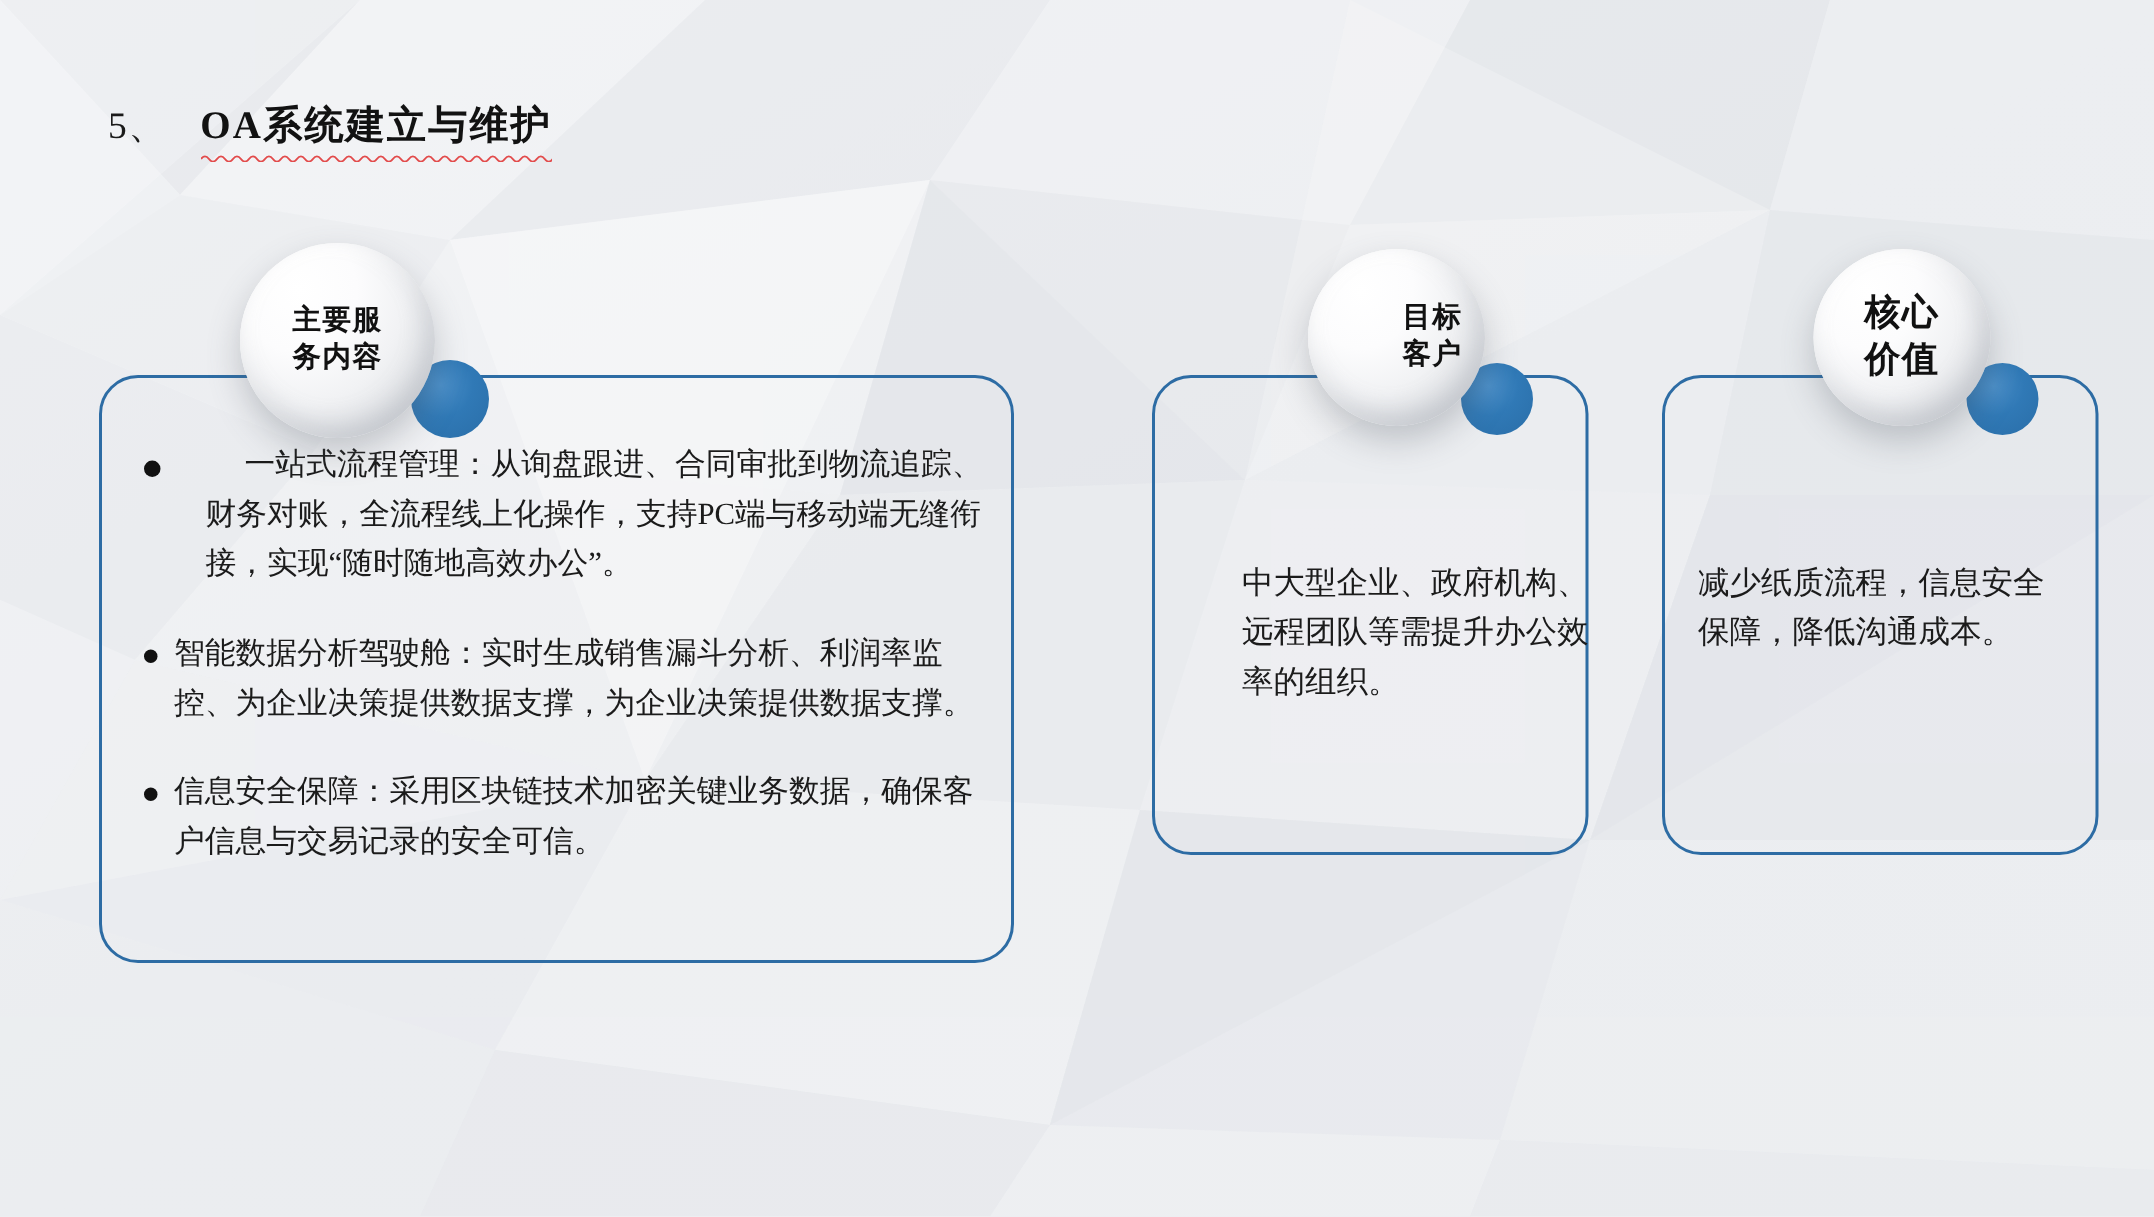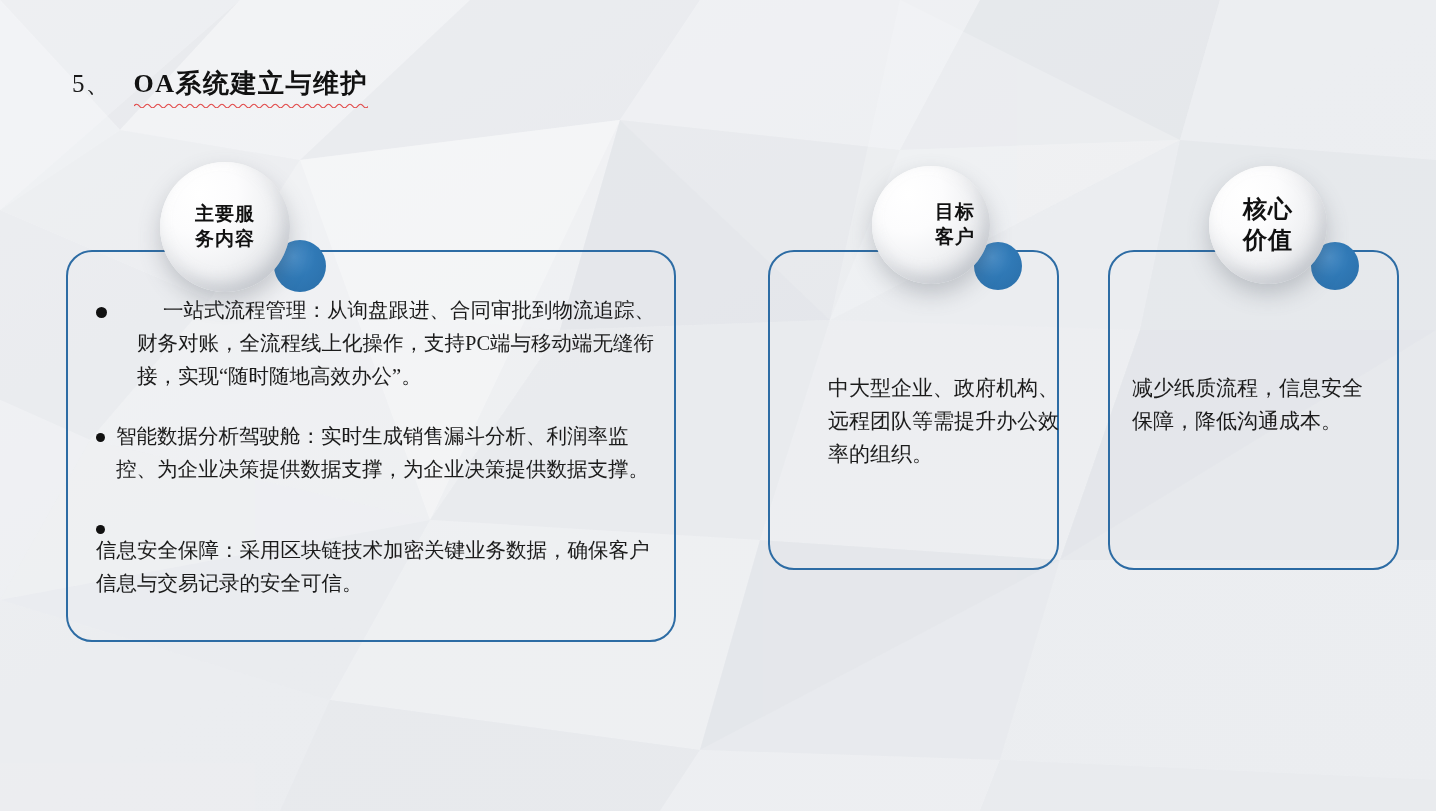--- a/index.html
+++ b/index.html
@@ -119,21 +119,21 @@
 
   .bullet-row {
     display: flex;
     align-items: flex-start;
     margin-bottom: 26px;
     font-size: 20.5px;
     line-height: 1.62;
     color: #1b1b1b;
     font-family: "Liberation Serif", "DejaVu Serif", serif;
   }
-  .bullet-row:last-child { margin-bottom: 0; flex-direction: column; }
+  .bullet-row:last-child { margin-bottom: 0; }
   .bullet-dot {
     flex: 0 0 auto;
     width: 9px;
     height: 9px;
     border-radius: 50%;
     background: #111;
     margin-top: 13px;
     margin-right: 11px;
   }
   .bullet-dot.big {

